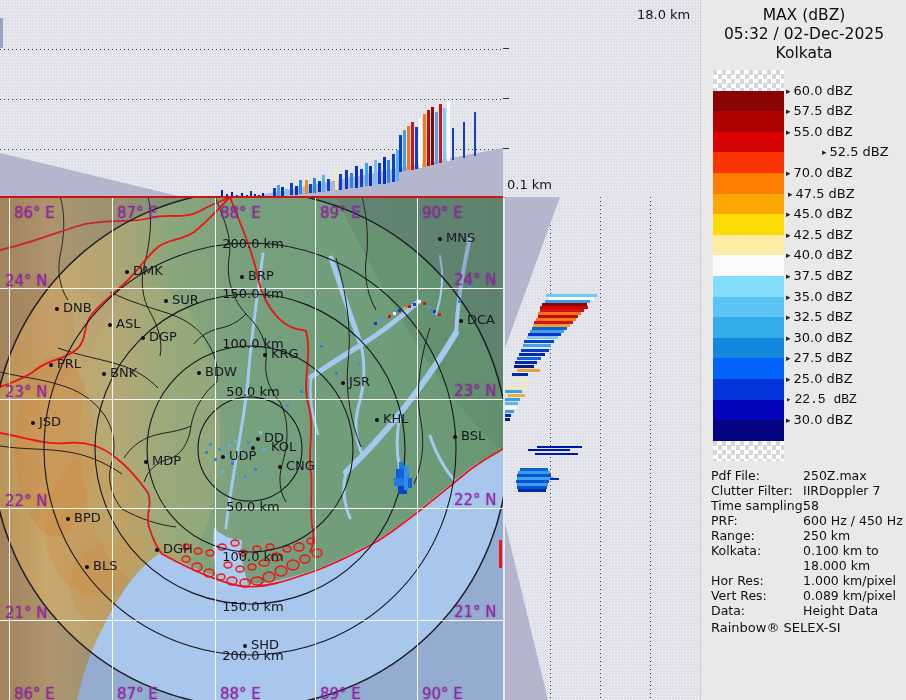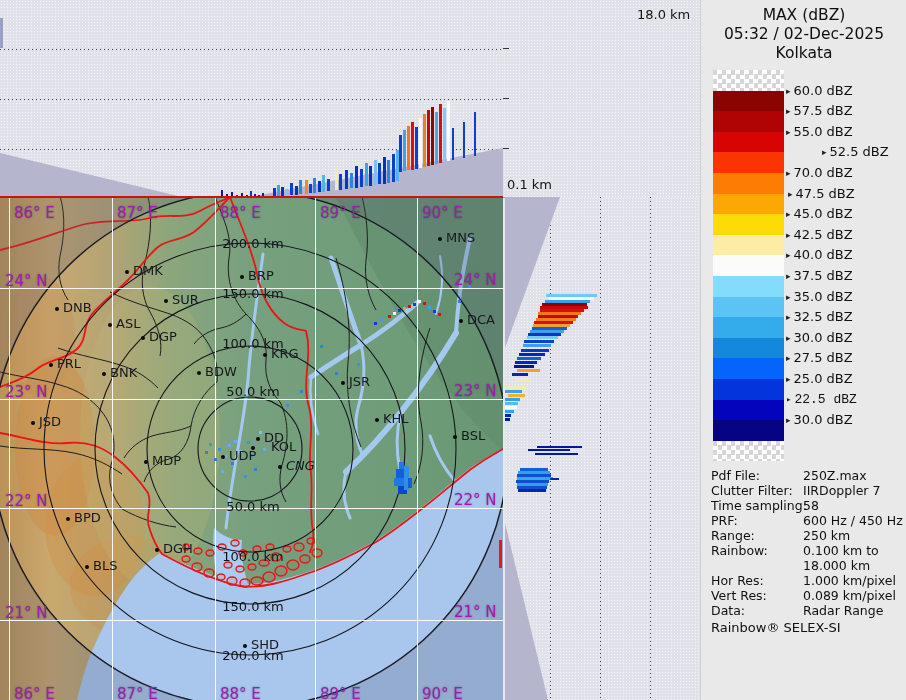--- a/index.html
+++ b/index.html
@@ -376,21 +376,21 @@
       <div class="city-label" style="left: 39px; top: 218px;">JSD</div>
       <div class="city-dot" style="left: 144px; top: 264px;"></div>
       <div class="city-label" style="left: 152px; top: 257px;">MDP</div>
       <div class="city-dot" style="left: 256px; top: 241px;"></div>
       <div class="city-label" style="left: 264px; top: 234px;">DD</div>
       <div class="city-dot" style="left: 251px; top: 250px;"></div>
       <div class="city-label" style="left: 259px; top: 243px; margin-left: 12px;">KOL</div>
       <div class="city-dot" style="left: 221px; top: 259px;"></div>
       <div class="city-label" style="left: 229px; top: 252px;">UDP</div>
       <div class="city-dot" style="left: 278px; top: 269px;"></div>
-      <div class="city-label" style="left: 286px; top: 262px; font-style: italic;">CNG</div>
+      <div class="city-label" style="left: 286px; top: 262px;">CNG</div>
       <div class="city-dot" style="left: 66px; top: 321px;"></div>
       <div class="city-label" style="left: 74px; top: 314px;">BPD</div>
       <div class="city-dot" style="left: 85px; top: 369px;"></div>
       <div class="city-label" style="left: 93px; top: 362px;">BLS</div>
       <div class="city-dot" style="left: 155px; top: 352px;"></div>
       <div class="city-label" style="left: 163px; top: 345px;">DGH</div>
       <div class="city-dot" style="left: 243px; top: 448px;"></div>
       <div class="city-label" style="left: 251px; top: 441px;">SHD</div>
     </div>
   <div id="map-geo-labels">
@@ -458,20 +458,20 @@
       <div class="scale-label" style="left: 85px; top: 371px;"><span class="arrow">▸</span><span>25.0 dBZ</span></div>
       <div class="scale-label" style="left: 85px; top: 391.6px; font-family: Liberation Mono, monospace;"><span class="arrow">▸</span><span>22.5 dBZ</span></div>
       <div class="scale-label" style="left: 85px; top: 412.2px;"><span class="arrow">▸</span><span>30.0 dBZ</span></div>
     </div>
   <div id="info-rows">
       <div class="info-row" style="top: 468px;"><span class="lbl">Pdf File:</span><span>250Z.max</span></div>
       <div class="info-row" style="top: 483px;"><span class="lbl">Clutter Filter:</span><span>IIRDoppler 7</span></div>
       <div class="info-row" style="top: 498px;"><span class="lbl">Time sampling:</span><span>58</span></div>
       <div class="info-row" style="top: 513px;"><span class="lbl">PRF:</span><span>600 Hz / 450 Hz</span></div>
       <div class="info-row" style="top: 528px;"><span class="lbl">Range:</span><span>250 km</span></div>
-      <div class="info-row" style="top: 543px;"><span class="lbl">Rainbow:</span><span>0.100 km to</span></div>
+      <div class="info-row" style="top: 543px;"><span class="lbl">Kolkata:</span><span>0.100 km to</span></div>
       <div class="info-row" style="top: 558px;"><span class="lbl"></span><span>18.000 km</span></div>
       <div class="info-row" style="top: 573px;"><span class="lbl">Hor Res:</span><span>1.000 km/pixel</span></div>
       <div class="info-row" style="top: 588px;"><span class="lbl">Vert Res:</span><span>0.089 km/pixel</span></div>
-      <div class="info-row" style="top: 603px;"><span class="lbl">Data:</span><span>Radar Range</span></div>
+      <div class="info-row" style="top: 603px;"><span class="lbl">Data:</span><span>Height Data</span></div>
     </div>
   <div id="footer-brand" style="top:620px">Rainbow® SELEX-SI</div>
 </div>
 
 </body></html>

